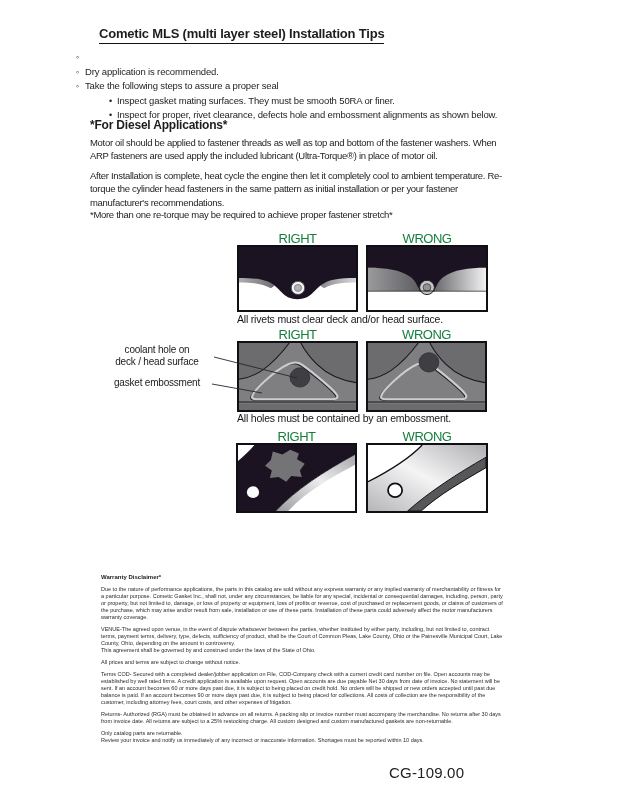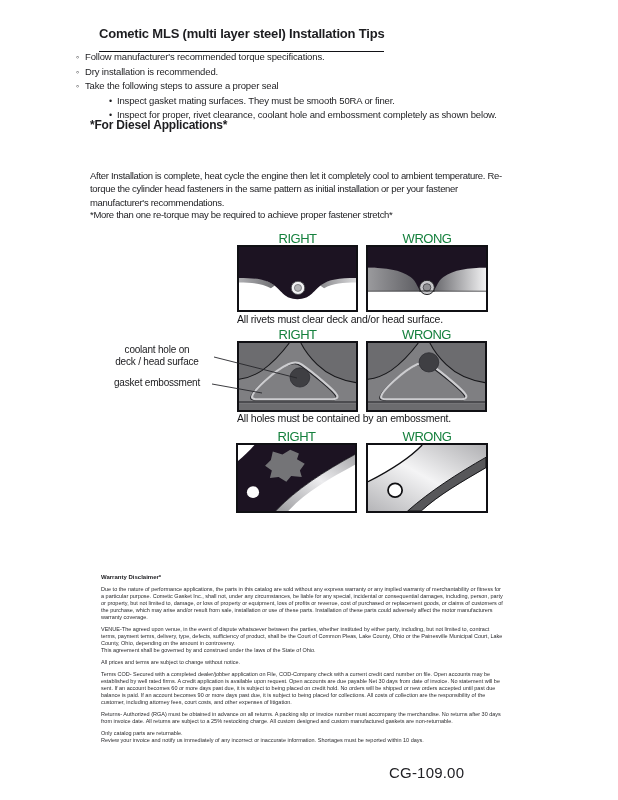--- a/index.html
+++ b/index.html
@@ -4,21 +4,21 @@
 <style>
   html,body{margin:0;padding:0;background:#e9e9e9;}
   #page{
     position:relative;width:618px;height:800px;background:#ffffff;
     font-family:"Liberation Sans", sans-serif;color:#1d1d20;overflow:hidden;
   }
   .abs{position:absolute;}
   
   .title{
     left:99px;top:26px;font-size:13px;font-weight:bold;letter-spacing:-0.2px;
-    padding-bottom:10px;border-bottom:1.5px solid #121216;white-space:nowrap;
+    padding-bottom:2px;border-bottom:1.5px solid #121216;white-space:nowrap;
   }
   
   .tips{left:76px;top:50px;width:460px;font-size:9.5px;line-height:14.6px;letter-spacing:-0.15px;}
   .tips .row{display:flex;}
   .tips .row.sub{margin-left:33px;}
   .tips .mk{flex:none;width:9px;font-size:9px;}
   .tips .mk2{flex:none;width:8px;font-size:9px;}
   
   .dhead{left:90px;top:118px;font-size:12px;font-weight:bold;letter-spacing:-0.2px;}
   .para{left:90px;width:412px;font-size:9.5px;line-height:13.4px;letter-spacing:-0.3px;}
@@ -45,41 +45,41 @@
 </head>
 <body>
 
 <div id="page">
 
   <div class="abs title">Cometic MLS (multi layer steel) Installation Tips</div>
 
   <div class="abs tips">
     <div class="row">
       <span class="mk">◦</span>
-      <span>Follow manufacturer's recommended torque specifications.</span>
     </div>
     <div class="row">
       <span class="mk">◦</span>
-      <span>Dry installation is recommended.</span>
+      <span>Dry application is recommended.</span>
     </div>
     <div class="row">
       <span class="mk">◦</span>
       <span>Take the following steps to assure a proper seal</span>
     </div>
     <div class="row sub">
       <span class="mk2">•</span>
       <span>Inspect gasket mating surfaces.  They must be smooth 50RA or finer.</span>
     </div>
     <div class="row sub">
       <span class="mk2">•</span>
-      <span>Inspect for proper, rivet clearance, coolant hole and embossment completely as shown below.</span>
+      <span>Inspect for proper, rivet clearance, defects hole and embossment alignments as shown below.</span>
     </div>
   </div>
 
   <div class="abs dhead">*For Diesel Applications*</div>
+  <div class="abs para p1">Motor oil should be applied to fastener threads as well as top and bottom of the fastener washers. When ARP fasteners are used apply the included lubricant (Ultra-Torque®) in place of motor oil.</div>
   <div class="abs para p2">After Installation is complete, heat cycle the engine then let it completely cool to ambient temperature. Re-torque the cylinder head fasteners in the same pattern as initial installation or per your fastener manufacturer's recommendations.</div>
   <div class="abs para p3">*More than one re-torque may be required to achieve proper fastener stretch*</div>
 
   <div class="abs fhdr" style="left:237px;top:231px;">RIGHT</div>
   <div class="abs fhdr" style="left:366px;top:231px;width:122px;">WRONG</div>
 
   <div class="abs panel" style="left:237px;top:245px;width:121px;height:67px;">
     <svg viewBox="0 0 121 67" preserveAspectRatio="none">
       <defs>
         <linearGradient id="g1l" x1="0" y1="0" x2="1" y2="0">

